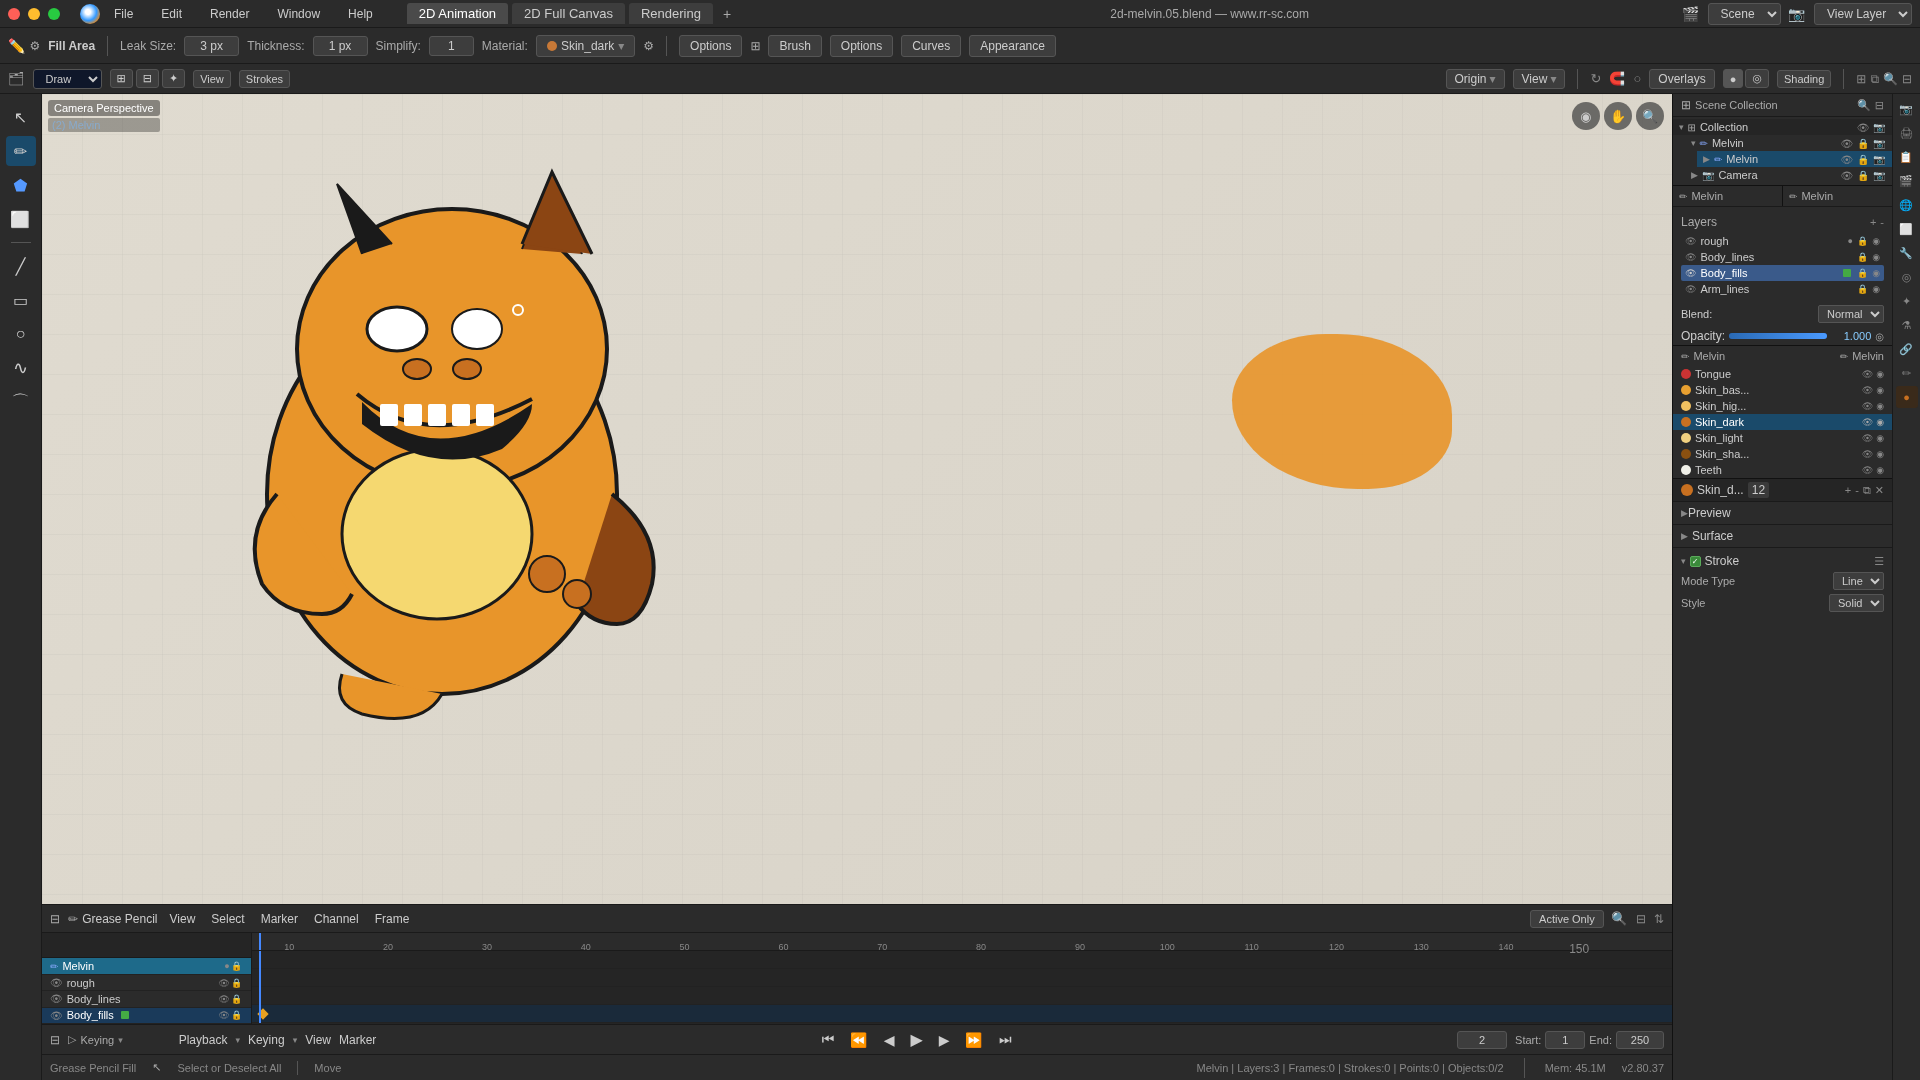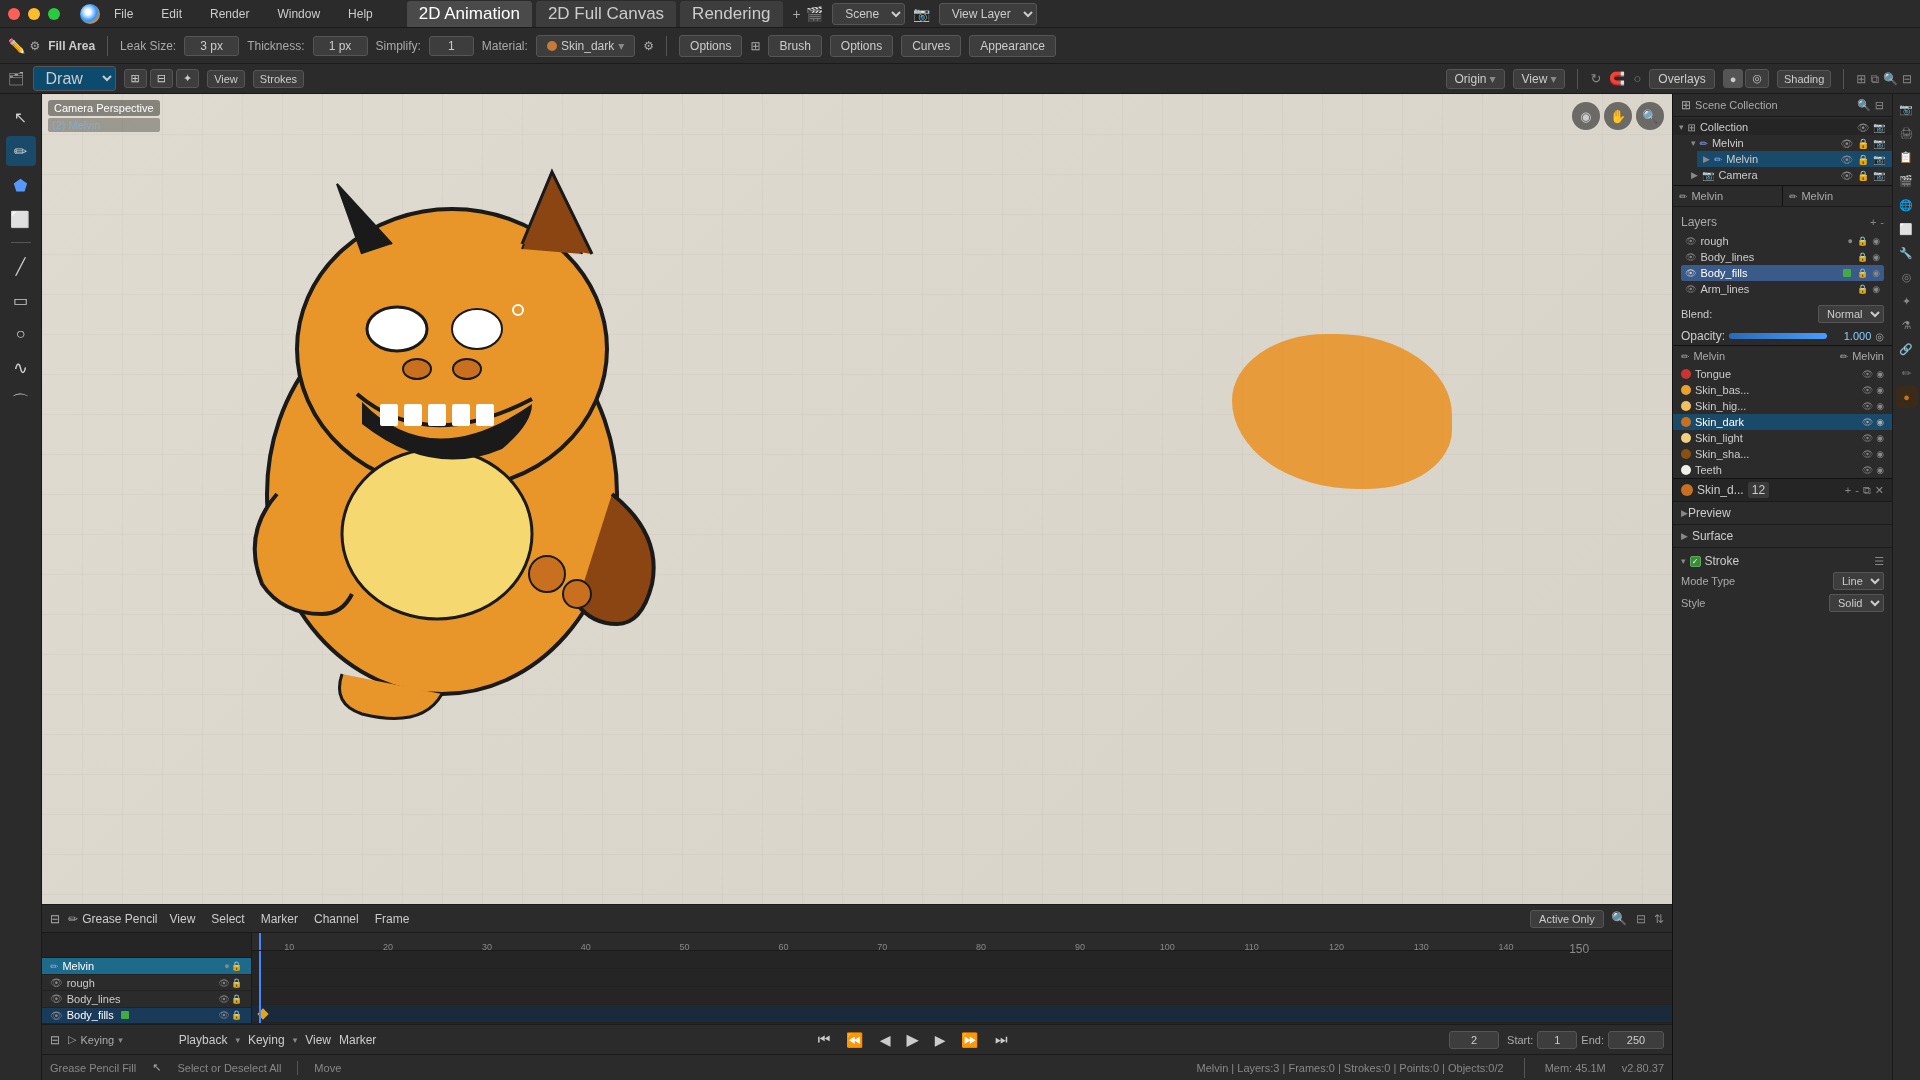--- a/index.html
+++ b/index.html
@@ -34,21 +34,21 @@
       text-align: right;
     }
     .workspace-tabs {
       display: flex;
       gap: 4px;
       margin-left: 20px;
     }
     .workspace-tab {
       padding: 3px 12px;
       border-radius: 3px 3px 0 0;
-      font-size: 17px;
+      font-size: 13px;
       cursor: pointer;
       color: #ccc;
       background: #3d3d3d;
       text-align: right;
     }
     .workspace-tab.active {
       background: #4a4a4a;
       color: #fff;
     }
     .plus-btn {
@@ -149,26 +149,26 @@
     .toolbar-row2 {
       background: #2b2b2b;
       height: 30px;
       display: flex;
       align-items: center;
       padding: 0 8px;
       gap: 8px;
       border-bottom: 1px solid #1a1a1a;
     }
     .mode-select {
-      background: #0c4a6e;
+      background: #0f172a;
       border: 1px solid #555;
       color: #ccc;
       padding: 2px 8px;
       border-radius: 3px;
-      font-size: 16px;
+      font-size: 11px;
       cursor: pointer;
     }
     .small-btn {
       background: #3d3d3d;
       border: 1px solid #555;
       color: #ccc;
       padding: 2px 6px;
       border-radius: 3px;
       font-size: 11px;
       cursor: pointer;
@@ -600,20 +600,21 @@
       <span class="menu-item">Window</span>
       <span class="menu-item">Help</span>
     </div>
     <div class="workspace-tabs">
       <div class="workspace-tab active">2D Animation</div>
       <div class="workspace-tab">2D Full Canvas</div>
       <div class="workspace-tab">Rendering</div>
       <button class="plus-btn">+</button>
     </div>
   </div>
+  <div class="window-title">2d-melvin.05.blend — www.rr-sc.com</div>
   <div style="display:flex; align-items:center; gap:8px;">
     <div style="font-size:14px; color:#aaa;">🎬</div>
     <select class="scene-selector">
       <option>Scene</option>
     </select>
     <div style="font-size:14px; color:#aaa;">📷</div>
     <select class="scene-selector">
       <option>View Layer</option>
     </select>
   </div>
@@ -913,21 +914,21 @@
       <button class="playback-btn">▶</button>
       <button class="playback-btn">⏩</button>
       <button class="playback-btn">⏭</button>
       <div style="flex:1;"></div>
 
       <input class="frame-input" value="2" style="">
       <div style="display:flex;align-items:center;gap:4px;font-size:11px;color:#aaa;">
         <span>Start:</span>
         <input class="frame-input" value="1" style="width: 40px;">
         <span>End:</span>
-        <input class="frame-input" value="250" style="width: 56px;">
+        <input class="frame-input" value="250" style="width: 48px;">
       </div>
     </div>
 
     <div class="status-bar">
       <span>Grease Pencil Fill</span>
       <div style="font-size:11px;color:#aaa;">↖</div>
       <span>Select or Deselect All</span>
       <div style="width:1px;height:14px;background:#555;"></div>
       <span>Move</span>
       <div style="flex:1;"></div>

